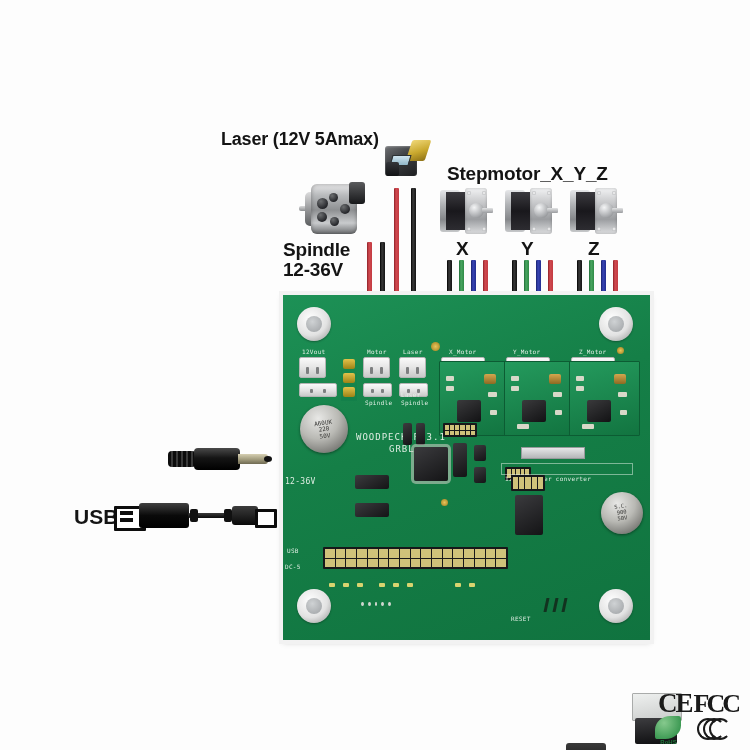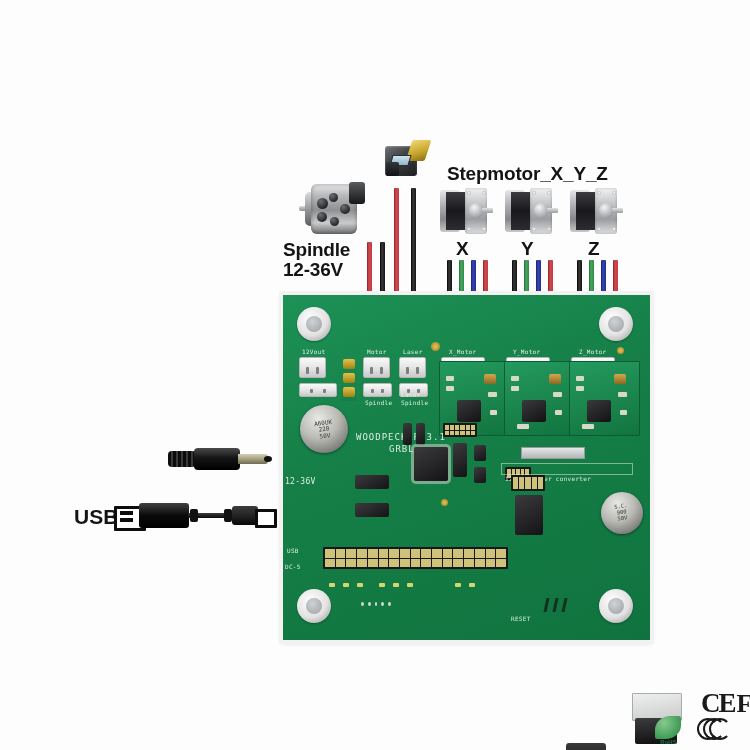--- a/index.html
+++ b/index.html
@@ -256,21 +256,21 @@
   .smallmod{
     position:absolute;left:349px;top:398px;width:48px;height:26px;
     background:linear-gradient(170deg,#eef0ef,#c9cbca);border:1px solid #a9abaa;border-radius:1px;
   }
   .ledpad{position:absolute;width:6px;height:4px;border-radius:1px;background:#d9d46f;}
   .goldpad{position:absolute;width:9px;height:9px;border-radius:50%;background:radial-gradient(circle,#e8c55c,#9c7d1b);}
 
   
   #certs{position:absolute;left:650px;top:688px;width:95px;height:58px;}
   .cert-row1{position:absolute;left:8px;top:0px;display:flex;align-items:center;gap:2px;}
-  .ce{font-family:"Liberation Serif",serif;font-size:27px;font-weight:bold;color:#1a1a1a;letter-spacing:-2px;margin-left:43px;}
+  .ce{font-family:"Liberation Serif",serif;font-size:27px;font-weight:bold;color:#1a1a1a;letter-spacing:-2px;}
   .fcc{font-family:"Liberation Serif",serif;font-size:26px;font-weight:bold;color:#1a1a1a;letter-spacing:-3px;}
   .cert-row2{position:absolute;left:2px;top:28px;display:flex;align-items:center;gap:12px;}
   .rohs{
     width:33px;height:28px;position:relative;display:flex;align-items:center;justify-content:center;
   }
   .rohs .leaf{
     position:absolute;left:3px;top:0px;width:26px;height:23px;
     border-radius:60% 10% 60% 10%;
     background:radial-gradient(circle at 35% 30%,#86c98d,#3f9b55 70%,#2c7a41);
   }
@@ -285,20 +285,21 @@
   }
   .ccc .c1{left:0px;width:18px;height:18px;}
   .ccc .c2{left:6px;width:18px;height:18px;}
   .ccc .c3{left:12px;width:18px;height:18px;}
 </style>
 </head>
 <body>
 
 <div class="stage">
 
+  <div class="ann-label abs" id="laser-label">Laser (12V 5Amax)</div>
 
   <div class="ann-label abs" id="stepmotor-label">Stepmotor_X_Y_Z</div>
 
   <div class="spindle-motor">
     <div class="sm-shaft"></div>
     <div class="sm-cap"></div>
     <div class="sm-body">
       <div class="sm-vent" style="left:6px;top:14px;width:11px;height:11px;"></div>
       <div class="sm-vent" style="left:6px;top:28px;width:10px;height:10px;"></div>
       <div class="sm-vent" style="left:18px;top:9px;width:9px;height:9px;"></div>

